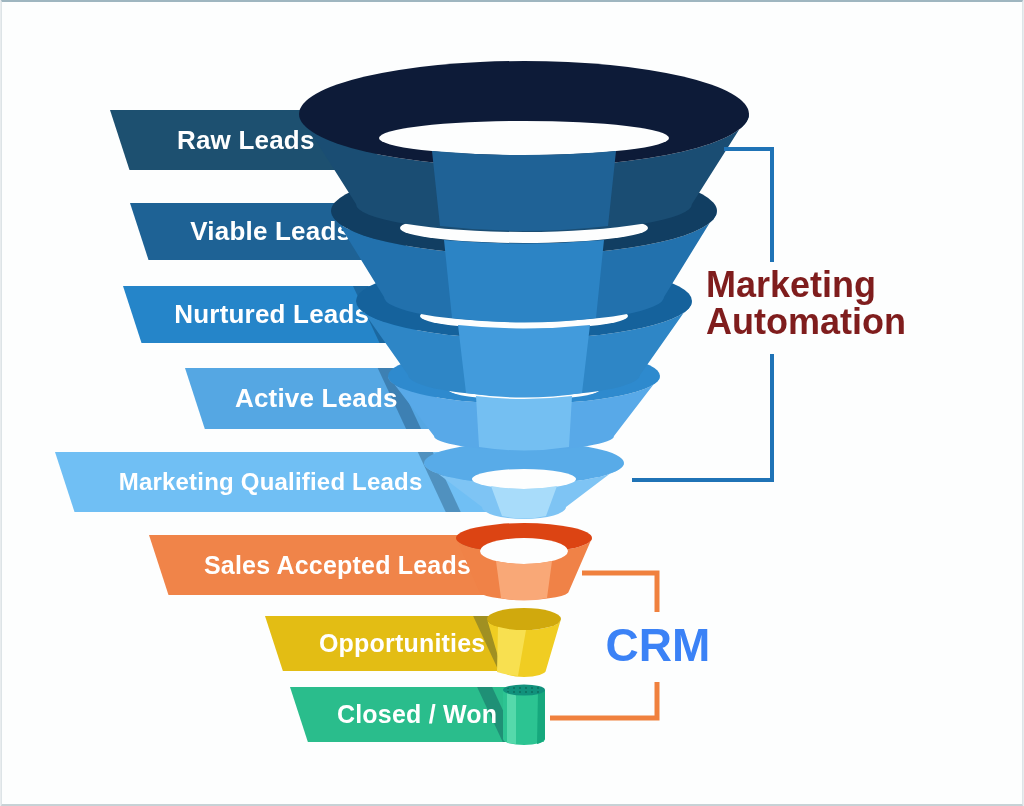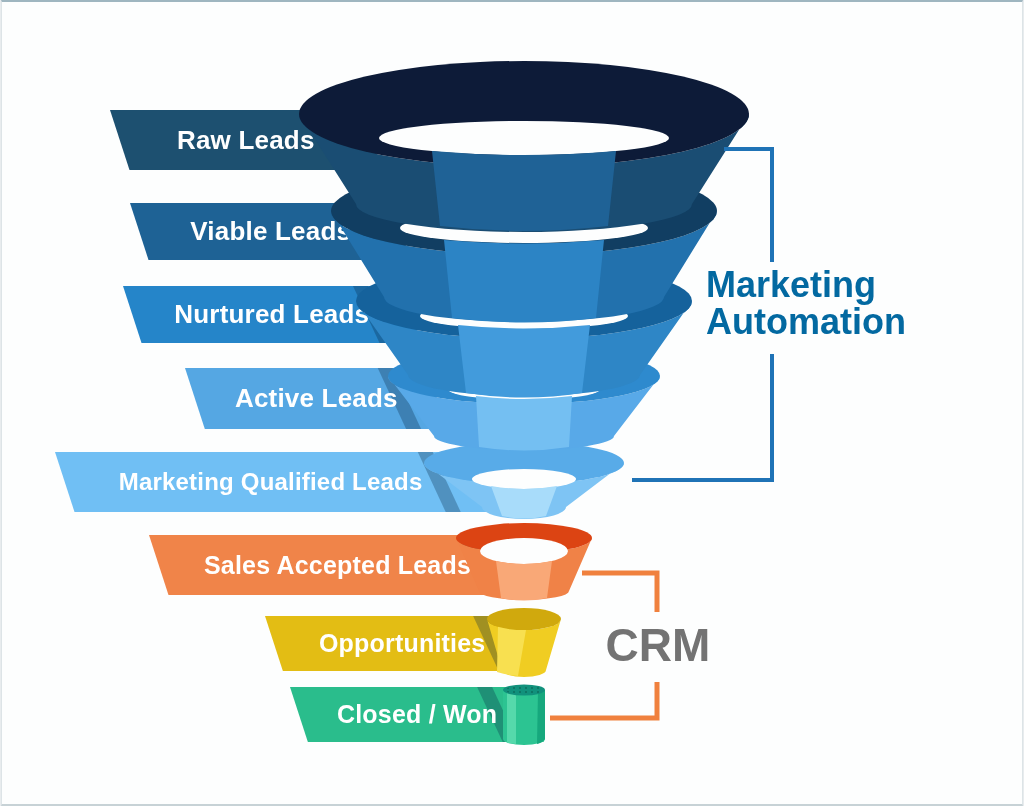--- a/index.html
+++ b/index.html
@@ -132,16 +132,16 @@
       <path d="M722 147 L770 147 L770 260" stroke="#1f73b6"></path>
       <path d="M770 352 L770 478 L630 478" stroke="#1f73b6"></path>
     </g>
 
     <g fill="none" stroke-width="5">
       <path d="M580 571 L655 571 L655 610" stroke="#f0813e"></path>
       <path d="M655 680 L655 716 L548 716" stroke="#f0813e"></path>
     </g>
   </svg>
 
-  <div class="annot" id="ma-label" style="color: #0369a1;">Marketing Automation</div>
-  <div class="annot" id="crm-label" style="color: #737373;">CRM</div>
+  <div class="annot" id="ma-label" style="color: #7f1d1d;">Marketing Automation</div>
+  <div class="annot" id="crm-label" style="color: #3b82f6;">CRM</div>
 
 </div>
 
 </body></html>

